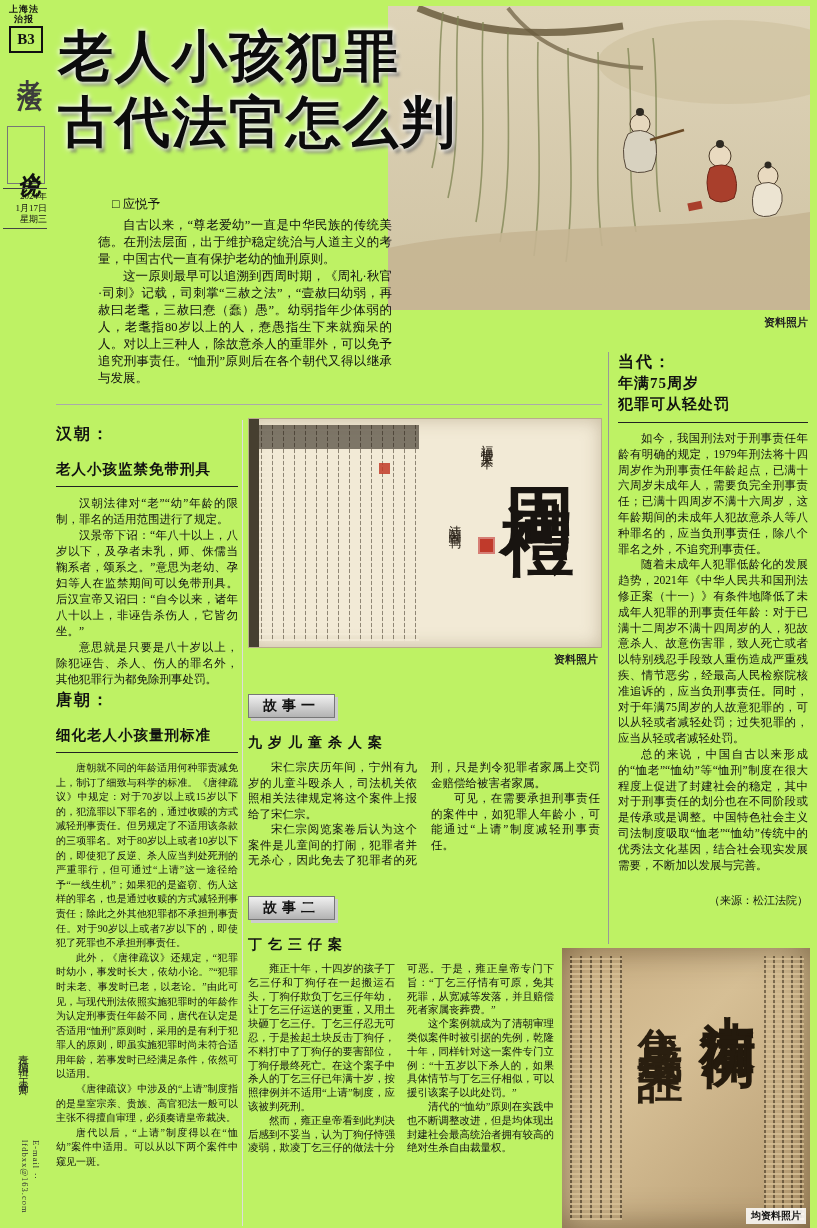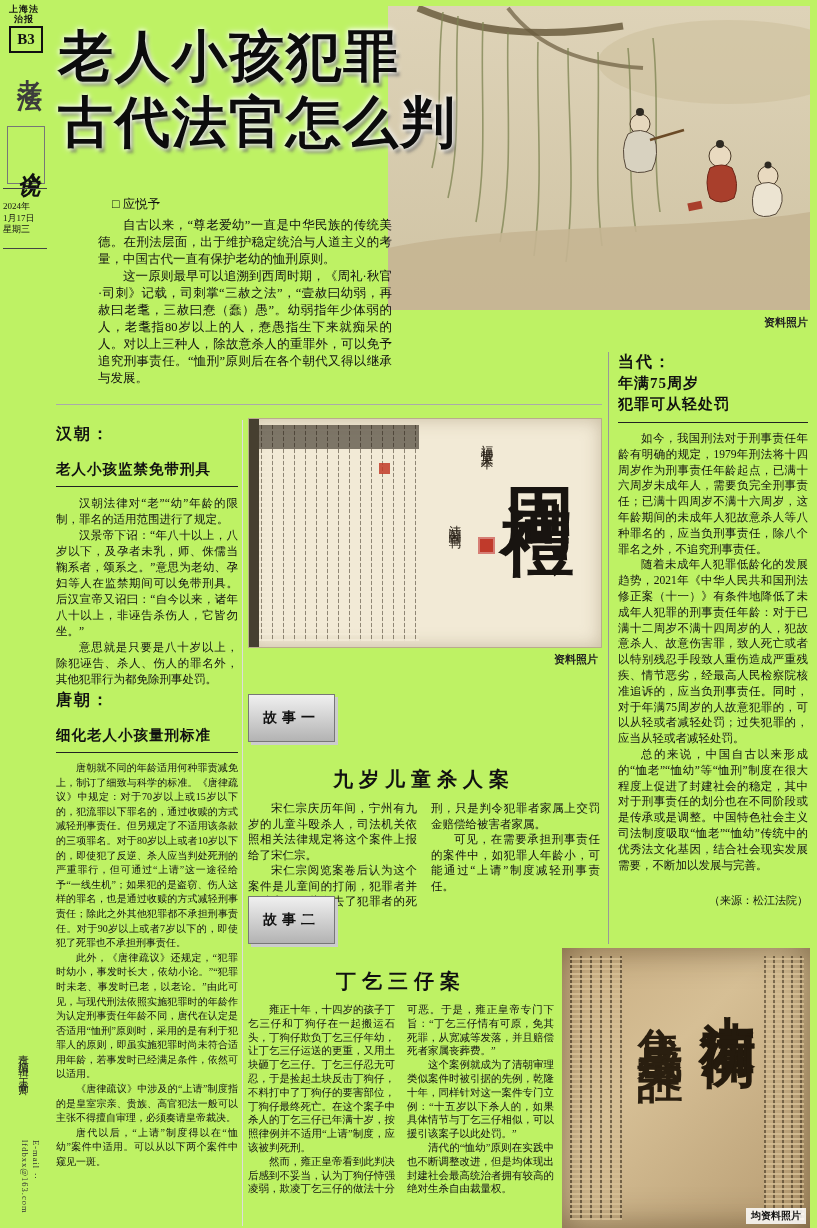--- a/index.html
+++ b/index.html
@@ -11,22 +11,22 @@
 
   
   #mini-masthead{left:5px;top:4px;width:38px;font-size:9px;line-height:10px;font-weight:bold;
                  text-align:center;letter-spacing:1px}
   #page-no{left:9px;top:26px;width:30px;height:23px;border:2px solid #111;
            font-weight:bold;font-size:15px;line-height:23px;text-align:center}
   #laofa{left:13px;top:58px;font-size:25px;font-weight:bold;letter-spacing:7px;color:#3c3c3c}
   #jinshuo{left:7px;top:126px;width:38px;height:58px;border:1px solid #777;
            font-size:22px;font-weight:bold;font-style:italic;letter-spacing:3px;
            text-align:center;padding-top:4px;box-sizing:border-box}
-  #date-block{left:3px;top:188px;width:44px;text-align:left;font-size:9px;line-height:11.5px;
-              border-top:1px solid #444;border-bottom:1px solid #444;padding:12px 0}
+  #date-block{left:3px;top:188px;width:44px;text-align:right;font-size:9px;line-height:11.5px;
+              border-top:1px solid #444;border-bottom:1px solid #444;padding:2px 0}
   #editor-vert{left:16px;top:1046px;font-size:10.5px;letter-spacing:4px;color:#222}
   #email-vert{left:20px;top:1140px;font-size:8.5px;letter-spacing:1px;color:#333}
 
   
   #headline{left:58px;top:24px;z-index:5}
   #headline .hl{display:block;font-size:55px;line-height:1.2;font-weight:bold;letter-spacing:2px;
      color:#0c0c0c;
      text-shadow:0 0 4px #fff,0 0 7px #fff,3px 4px 3px rgba(70,70,70,.55)}
   #byline{left:112px;top:196px;font-size:12.5px}
   #intro{left:98px;top:217px;width:294px}
@@ -49,23 +49,23 @@
   #sec-tang{left:56px;top:690px;width:182px;height:538px;overflow:hidden}
   #sec-tang .body p{font-size:10px;line-height:14.6px}
   #sec-modern{left:618px;top:352px;width:190px;height:596px;overflow:hidden}
   #sec-modern .body p{font-size:11.5px;line-height:15.8px}
   #modern-source{text-align:right;font-size:11px;margin-top:20px;text-indent:0}
   .mtitle{font-size:15px;font-weight:bold;letter-spacing:1px;line-height:21px}
 
   
   #story1{left:248px;top:694px;width:352px}
   #story2{left:248px;top:896px;width:306px}
-  .story-badge{display:inline-block;padding:14px 14px;font-size:14px;font-weight:bold;letter-spacing:5px;
+  .story-badge{display:inline-block;padding:2px 14px;font-size:14px;font-weight:bold;letter-spacing:5px;
      background:linear-gradient(180deg,#f0f0f0,#b3b3b3);border:1px solid #777;box-shadow:3px 3px 0 #ccc}
-  .story-title{text-align:center;font-size:20px;font-weight:bold;letter-spacing:6px;margin:24px 0 8px;text-indent:0}
+  .story-title{text-align:left;font-size:14px;font-weight:bold;letter-spacing:6px;margin:16px 0 8px;text-indent:0}
   .twocol{column-count:2;overflow:hidden}
   #story1 .twocol{column-gap:14px;height:168px}
   #story1 .twocol p{font-size:11.5px;line-height:15.5px}
   #story2 .twocol{column-gap:12px;height:236px}
   #story2 .twocol p{font-size:10.5px;line-height:13.8px}
 
   
   #zhouli{left:248px;top:418px;width:352px;height:228px;background:#f2ead6;
           border:1px solid #b9ab8d;box-shadow:inset 0 0 18px rgba(120,100,60,.35)}
   .zl-spine{position:absolute;left:0;top:0;width:10px;height:100%;background:#463f30}

